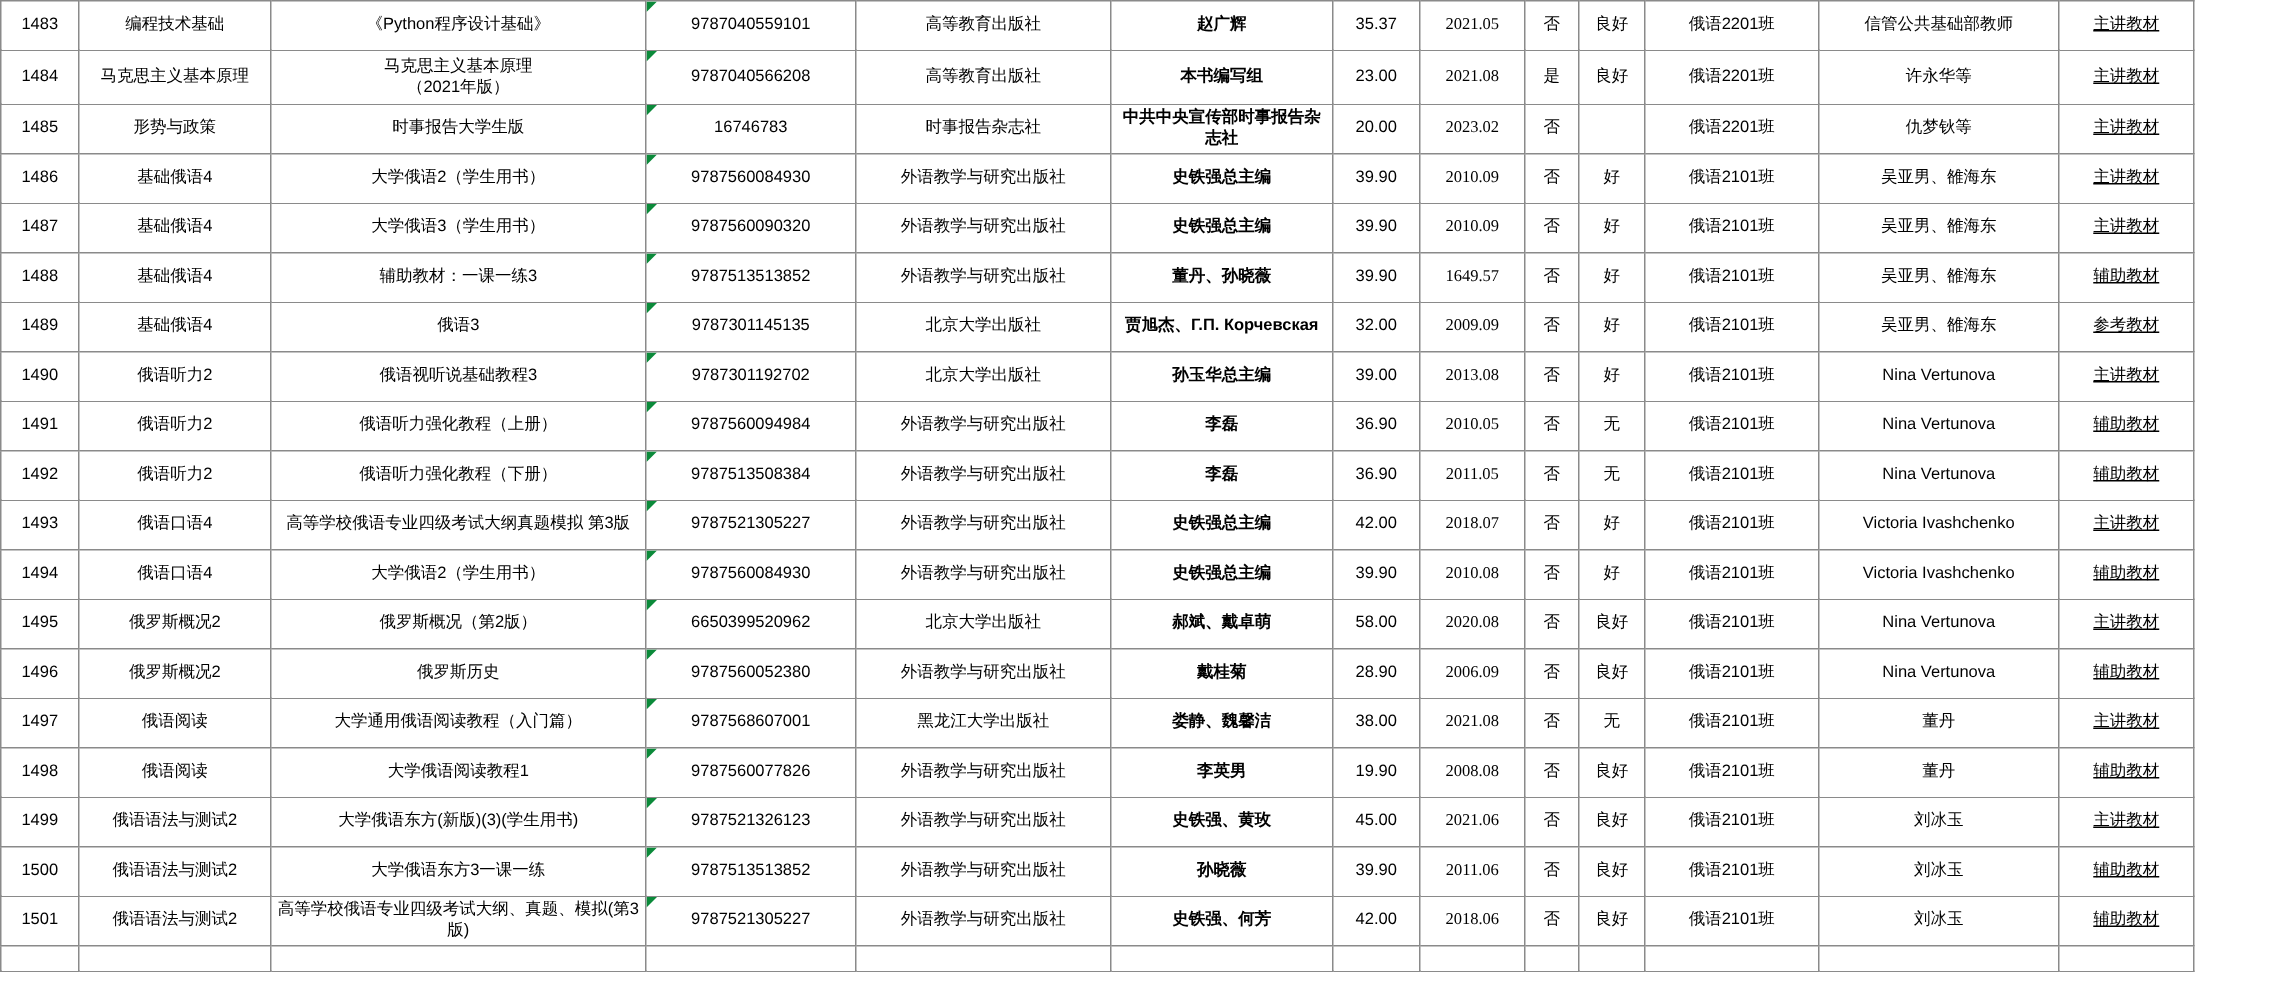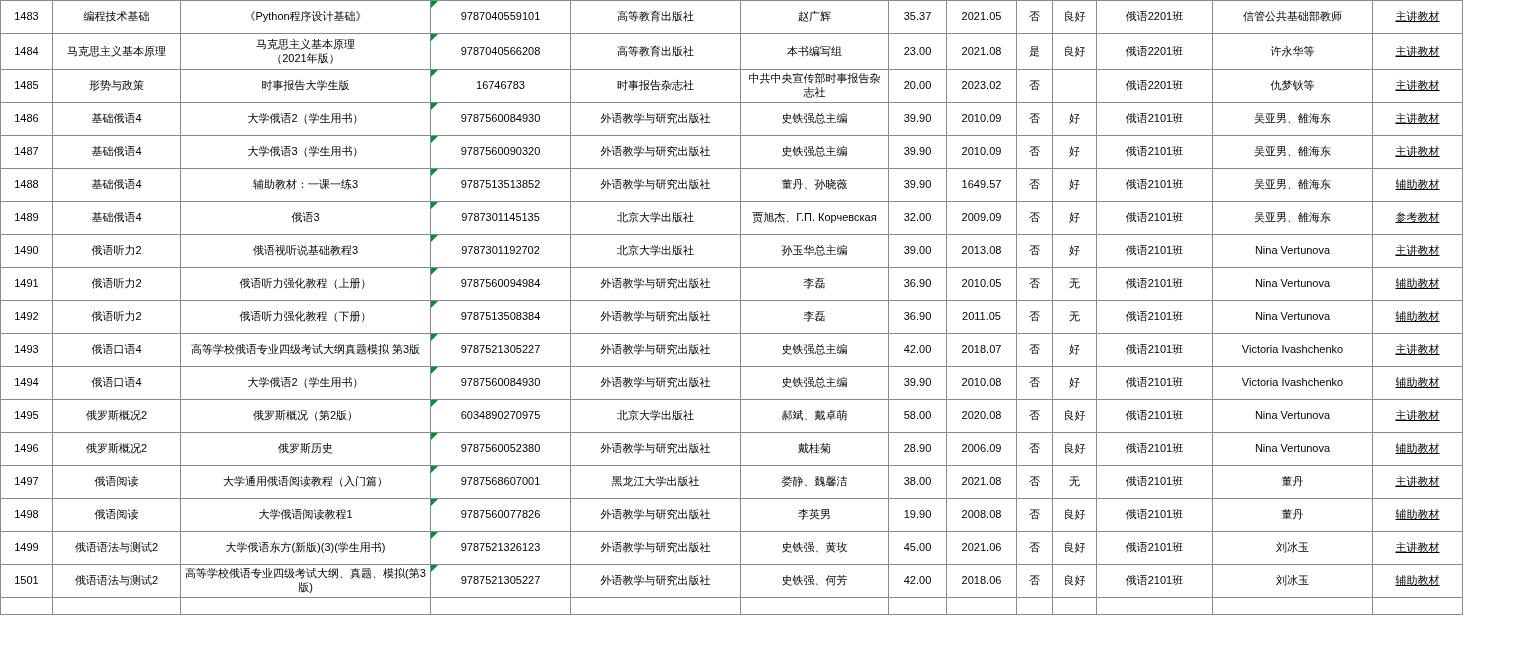--- a/index.html
+++ b/index.html
@@ -41,23 +41,23 @@
     width: 0;
     height: 0;
     border-top: 7px solid #0b8a3a;
     border-right: 7px solid transparent;
   }
   .c-idx      { width: 52px; }
   .c-course   { width: 128px; }
   .c-title    { width: 250px; }
   .c-isbn     { width: 140px; margin-top: 48px; }
   .c-press    { width: 170px; }
-  .c-author   { width: 148px; }
+  .c-author   { width: 148px; font-weight: bold; }
   .c-price    { width: 58px; }
-  .c-date     { width: 70px; }
+  .c-date     { width: 70px; font-family: Liberation Serif, serif; }
   .c-flag1    { width: 36px; }
   .c-flag2    { width: 44px; }
   .c-class    { width: 116px; }
   .c-teacher  { width: 160px; }
   .c-type     { width: 90px; text-decoration: underline; }
 
   tr.row { height: 33px; }
   tr.row-tall { height: 36px; }
   .spacer-row td { border: 1px solid #8a8a8a; height: 12px; }
 </style>
@@ -258,21 +258,21 @@
         <td class="c-flag1">否</td>
         <td class="c-flag2">好</td>
         <td class="c-class">俄语2101班</td>
         <td class="c-teacher">Victoria Ivashchenko</td>
         <td class="c-type">辅助教材</td>
       </tr>
       <tr class="row">
         <td class="c-index">1495</td>
         <td class="c-course">俄罗斯概况2</td>
         <td class="c-title">俄罗斯概况（第2版）</td>
-        <td class="c-isbn marked">6034890270975</td>
+        <td class="c-isbn marked">6650399520962</td>
         <td class="c-press">北京大学出版社</td>
         <td class="c-author">郝斌、戴卓萌</td>
         <td class="c-price">58.00</td>
         <td class="c-date">2020.08</td>
         <td class="c-flag1">否</td>
         <td class="c-flag2">良好</td>
         <td class="c-class">俄语2101班</td>
         <td class="c-teacher">Nina Vertunova</td>
         <td class="c-type">主讲教材</td>
       </tr>
@@ -328,20 +328,35 @@
         <td class="c-isbn marked">9787521326123</td>
         <td class="c-press">外语教学与研究出版社</td>
         <td class="c-author">史铁强、黄玫</td>
         <td class="c-price">45.00</td>
         <td class="c-date">2021.06</td>
         <td class="c-flag1">否</td>
         <td class="c-flag2">良好</td>
         <td class="c-class">俄语2101班</td>
         <td class="c-teacher">刘冰玉</td>
         <td class="c-type">主讲教材</td>
+      </tr>
+      <tr class="row">
+        <td class="c-index">1500</td>
+        <td class="c-course">俄语语法与测试2</td>
+        <td class="c-title">大学俄语东方3一课一练</td>
+        <td class="c-isbn marked">9787513513852</td>
+        <td class="c-press">外语教学与研究出版社</td>
+        <td class="c-author">孙晓薇</td>
+        <td class="c-price">39.90</td>
+        <td class="c-date">2011.06</td>
+        <td class="c-flag1">否</td>
+        <td class="c-flag2">良好</td>
+        <td class="c-class">俄语2101班</td>
+        <td class="c-teacher">刘冰玉</td>
+        <td class="c-type">辅助教材</td>
       </tr>
       <tr class="row">
         <td class="c-index">1501</td>
         <td class="c-course">俄语语法与测试2</td>
         <td class="c-title">高等学校俄语专业四级考试大纲、真题、模拟(第3版)</td>
         <td class="c-isbn marked">9787521305227</td>
         <td class="c-press">外语教学与研究出版社</td>
         <td class="c-author">史铁强、何芳</td>
         <td class="c-price">42.00</td>
         <td class="c-date">2018.06</td>

